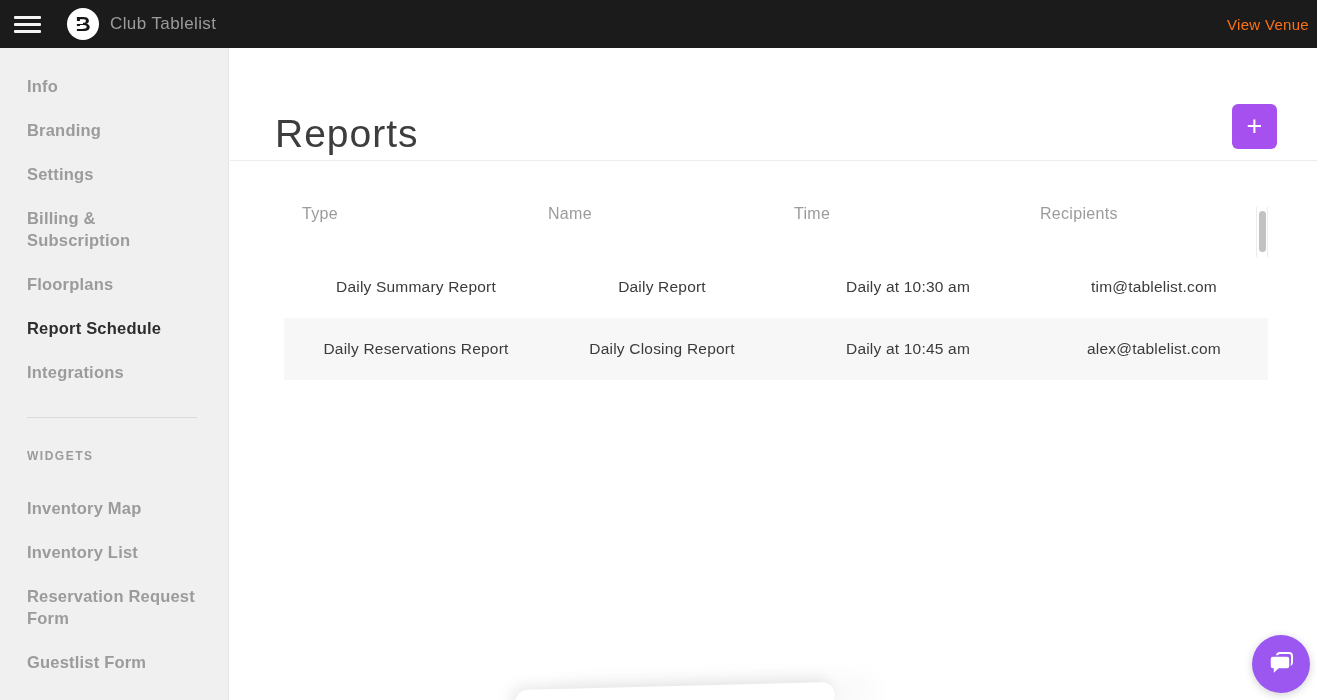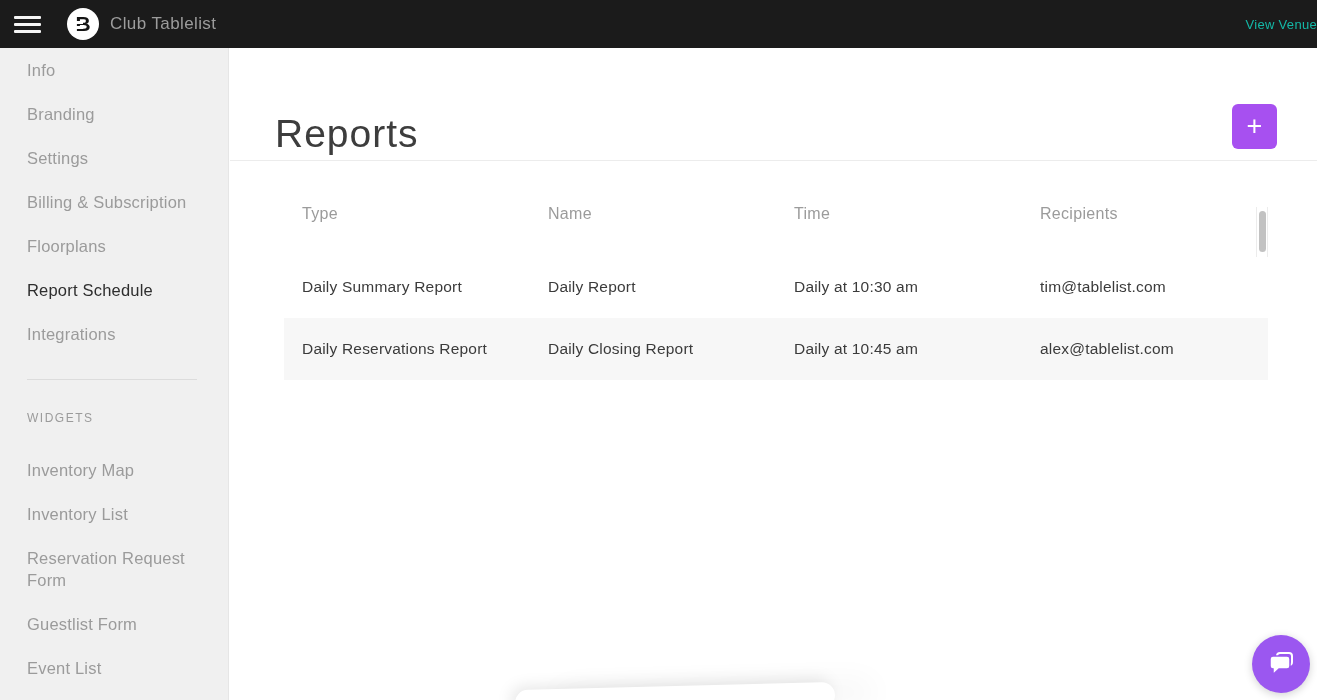--- a/index.html
+++ b/index.html
@@ -31,30 +31,31 @@
     background: #ffffff; position: relative;
     display: flex; align-items: center; justify-content: center;
     font-weight: 800; font-size: 21px; color: #141414;
     overflow: hidden;
   }
   .logo .slit { position: absolute; left: 7px; width: 9px; height: 2.5px; background: #ffffff; }
   .logo .s1 { top: 13px; }
   .logo .s2 { top: 18px; }
   .topbar-title { margin-left: 11px; color: #9c9c9c; font-size: 17px; letter-spacing: .4px; }
   .view-venue {
-    margin-left: auto; color: #14b8a6;
-    font-size: 13px; letter-spacing: .3px; cursor: pointer;
+    margin-left: auto; margin-right: 8px; color: #f97316;
+    font-size: 15px; letter-spacing: .3px; cursor: pointer;
   }
 
   
   .sidebar {
     position: absolute; top: 48px; left: 0; bottom: 0; width: 229px;
     background: var(--sidebar-bg, #f0f0f0);
     border-right: 1px solid #e6e6e6;
-    padding-top: 0;
+    padding-top: 16px;
+    font-weight: bold;
   }
   .side-item {
     padding: 11px 30px 11px 27px;
     font-size: 16.5px; line-height: 22px; color: #9b9b9b;
     letter-spacing: .2px; cursor: pointer;
   }
   .side-item.active { color: #2e2e2e; }
   .side-divider {
     margin: 23px 31px 0 27px;
     border: none; border-top: 1px solid #dcdcdc; height: 0;
@@ -81,21 +82,21 @@
     cursor: pointer; font-family: "Liberation Sans", sans-serif;
   }
 
   
   .table { position: relative; margin: 44px 49px 0 54px; }
   .thead { display: flex; height: 51px; align-items: flex-start; }
   .th {
     width: 25%; padding-left: 18px;
     color: #9b9b9b; font-size: 16px; letter-spacing: .3px;
   }
-  .trow { display: flex; height: 62px; align-items: center; cursor: pointer; }
+  .trow { display: flex; height: 62px; align-items: center; cursor: pointer; text-align: center; }
   .trow.striped { background: var(--stripe, #f7f7f7); }
   .td {
     width: 25%; padding-left: 18px;
     color: #3b3b3b; font-size: 15.5px; letter-spacing: .2px;
   }
   .table-scrollbar {
     position: absolute; top: 2px; right: 0; width: 12px; height: 50px;
     background: #ffffff; border-left: 1px solid #ececec; border-right: 1px solid #ececec;
   }
   .table-scrollbar .thumb {

